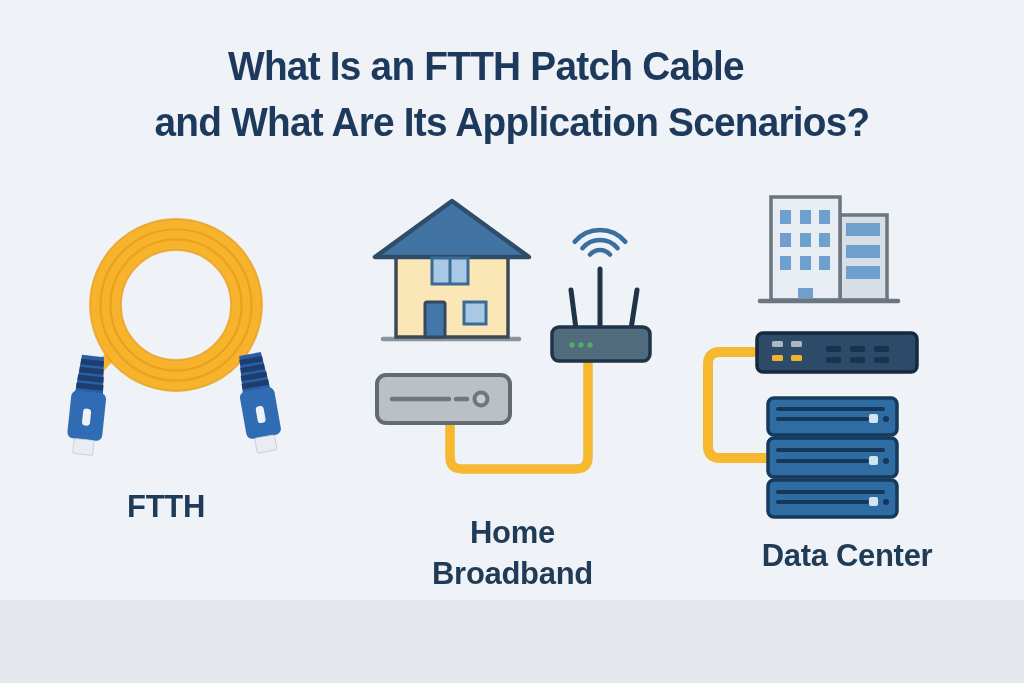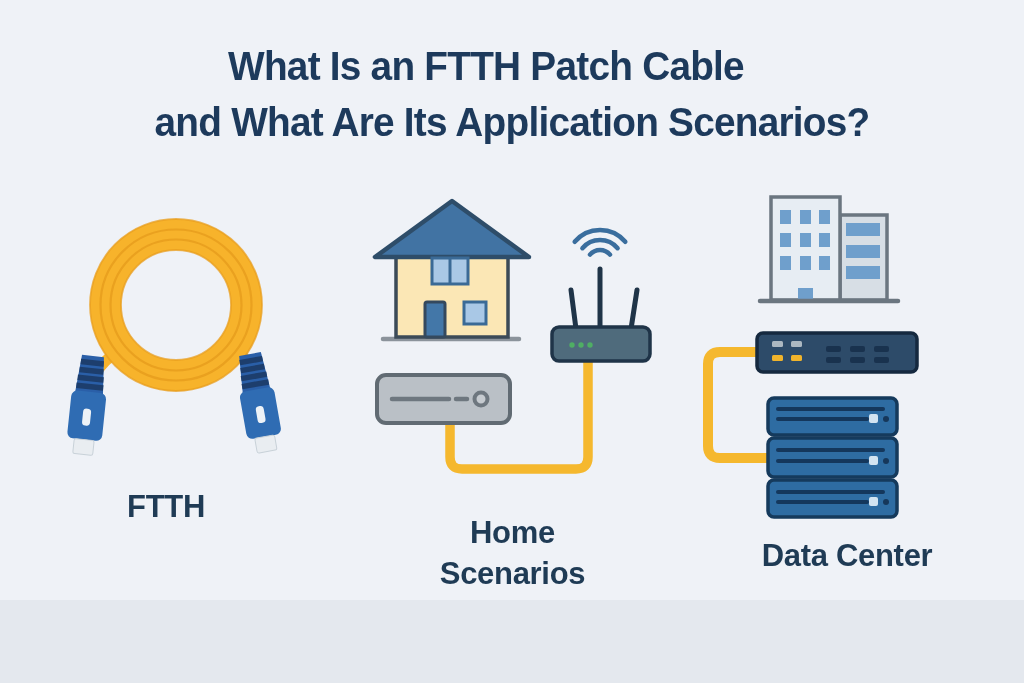--- a/index.html
+++ b/index.html
@@ -191,19 +191,19 @@
         <circle cx="196" cy="317" r="3" fill="#16375A"></circle>
       </g>
     </g>
   </svg>
 
   <div id="label-ftth" class="panel-label">
     <div>FTTH</div>
   </div>
   <div id="label-home" class="panel-label">
     <div>Home</div>
-    <div>Scenarios</div>
+    <div>Broadband</div>
   </div>
   <div id="label-dc" class="panel-label">
     <div>Data Center</div>
   </div>
 
 </div>
 
 </body></html>

